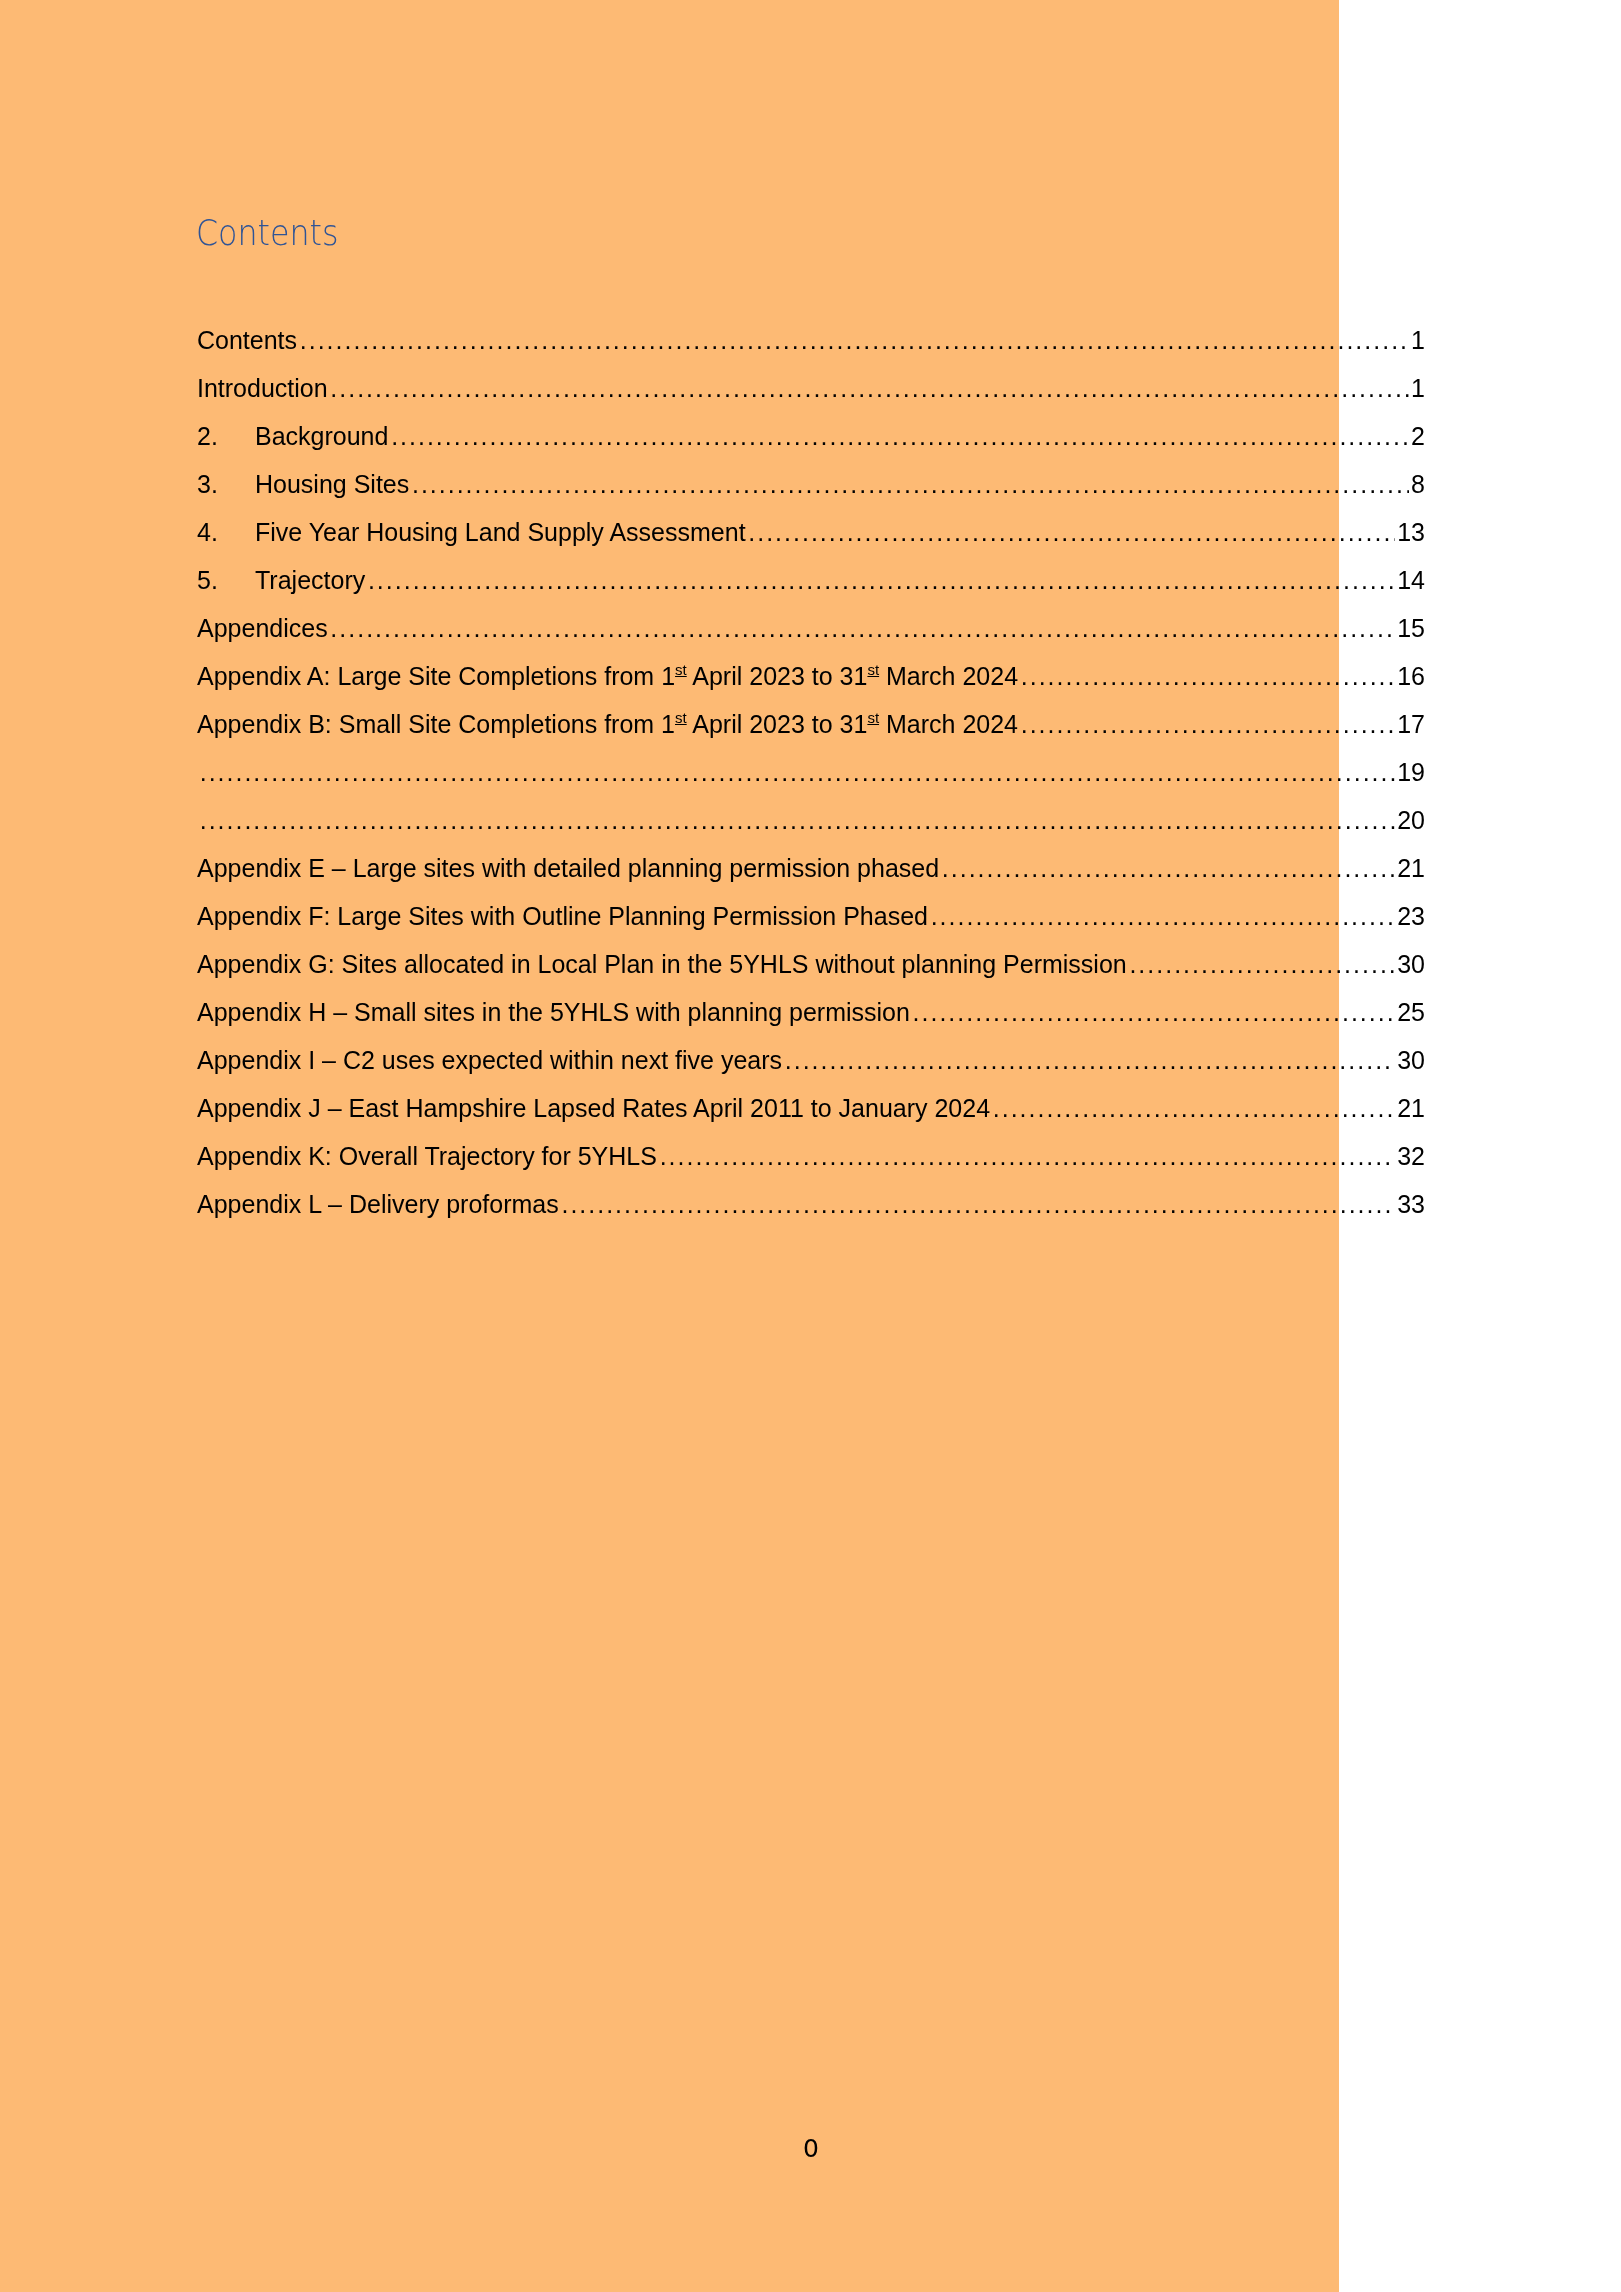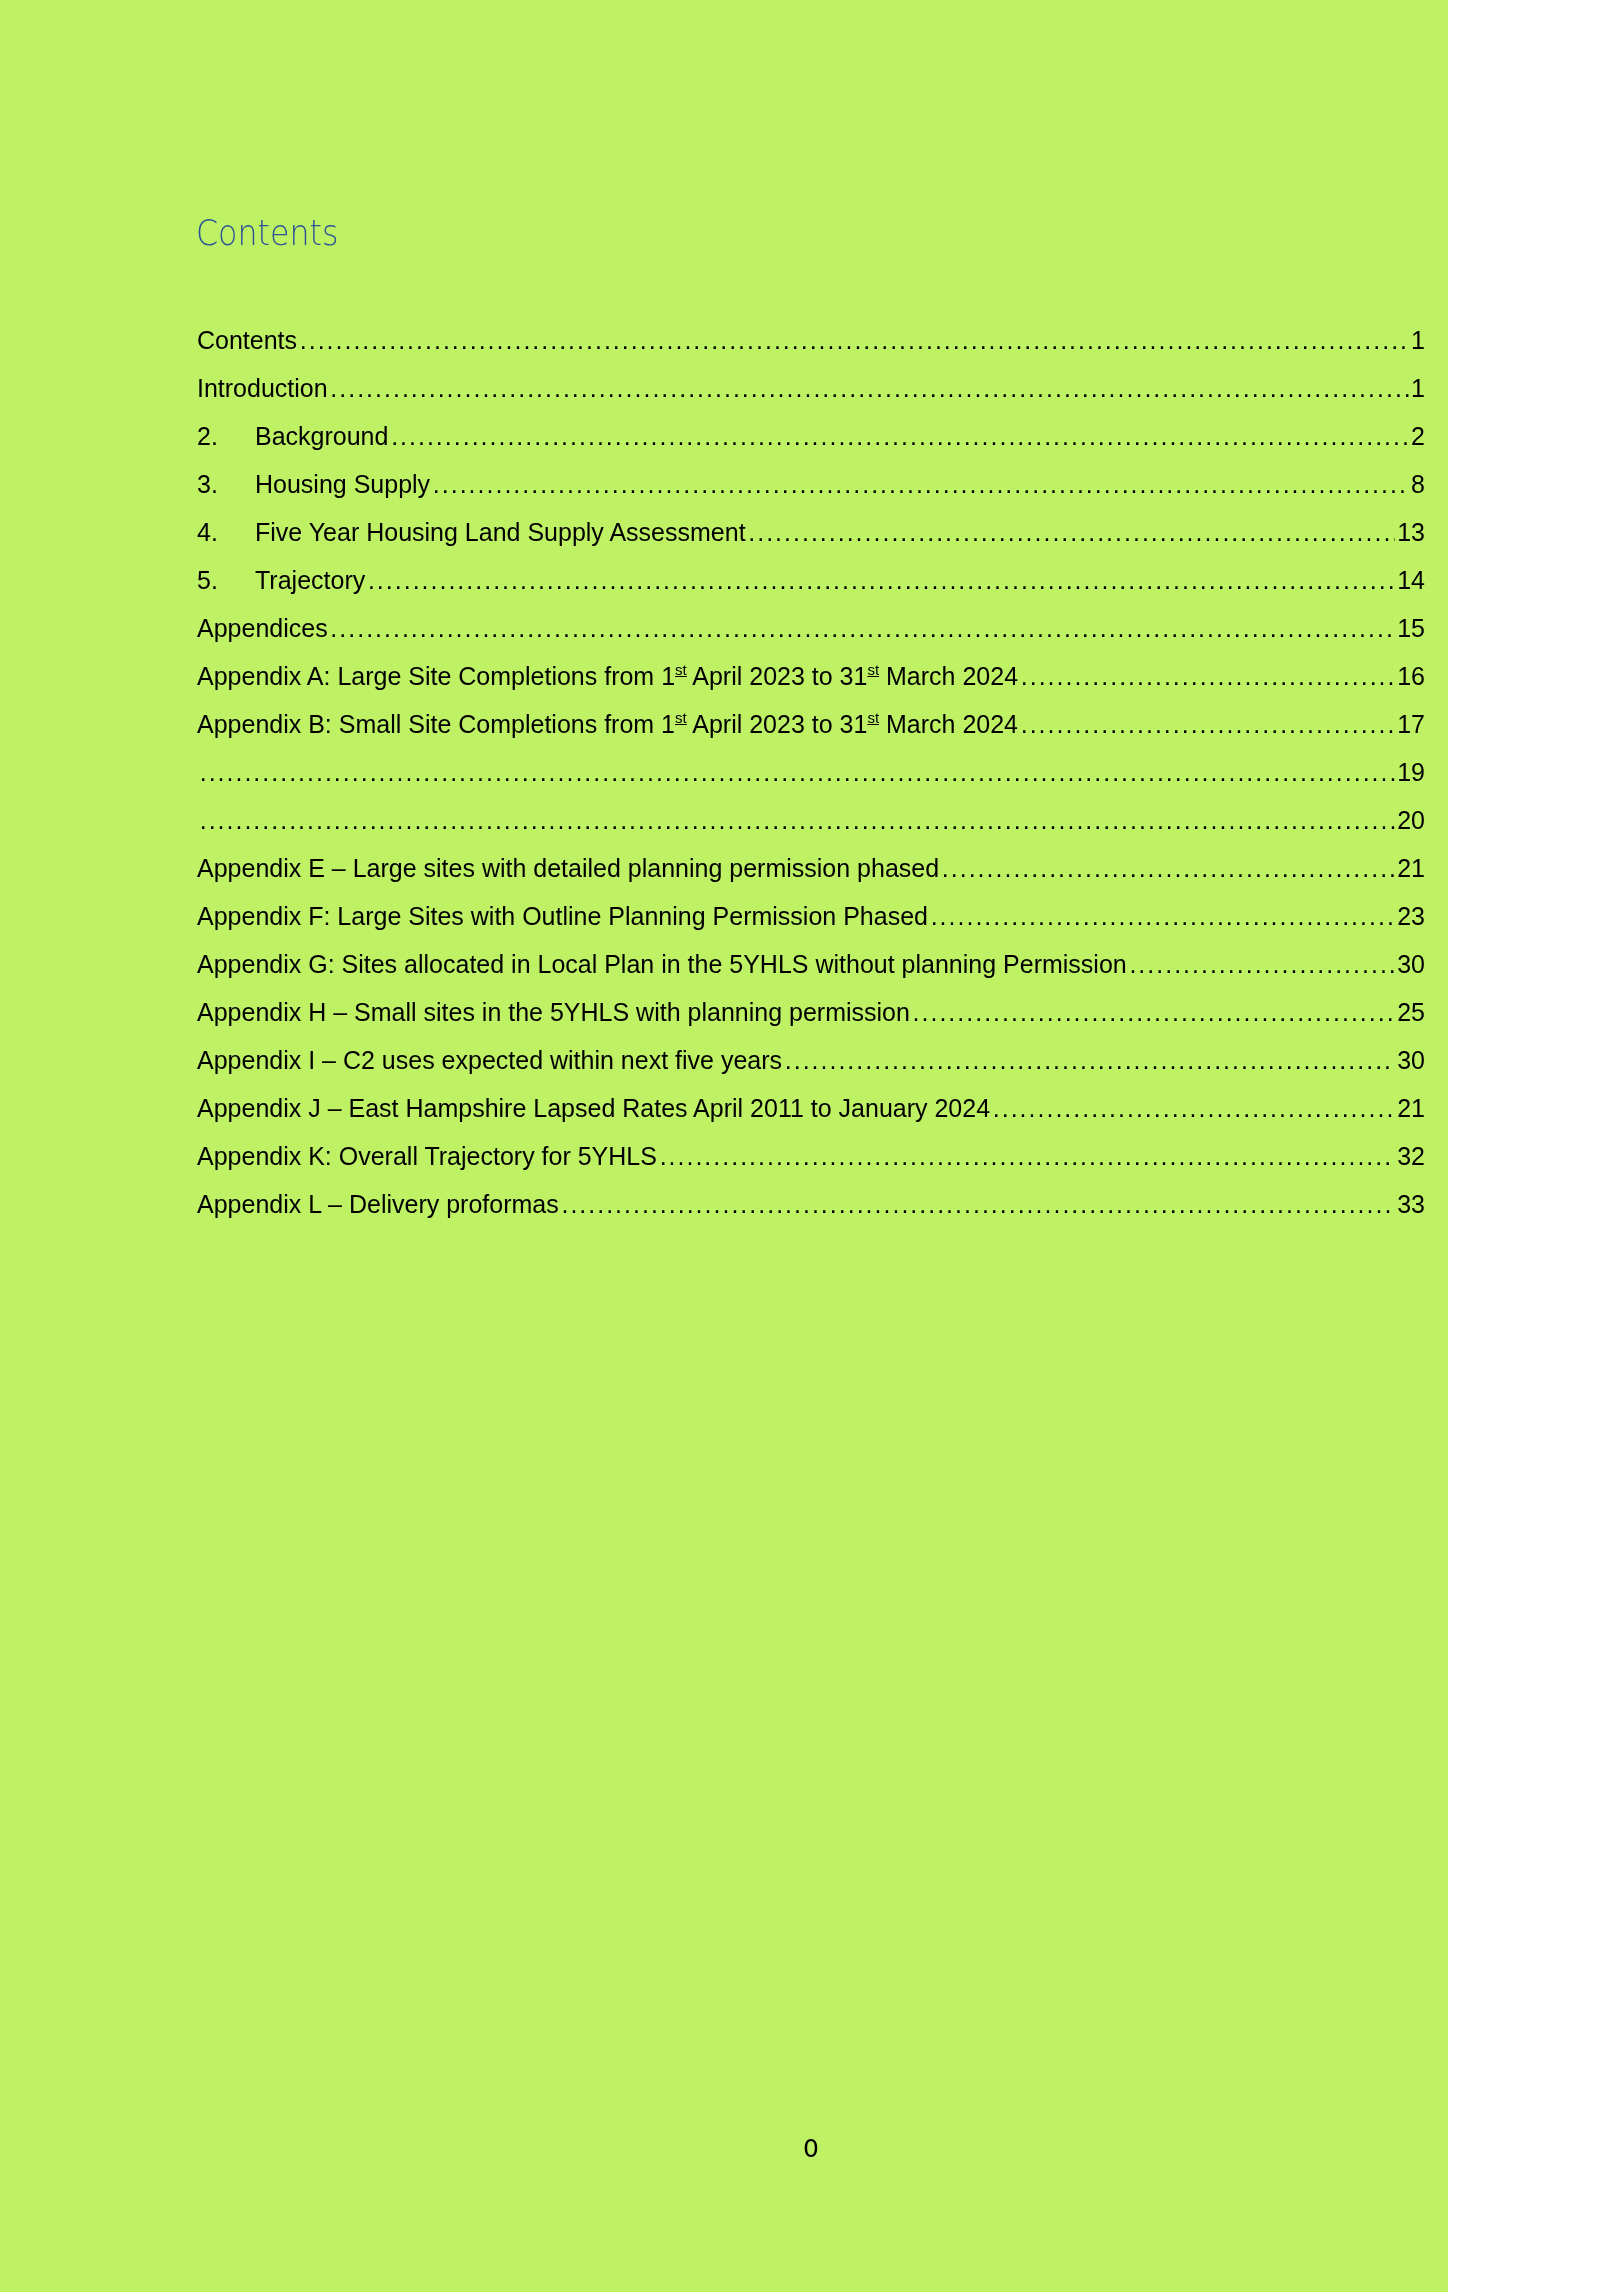--- a/index.html
+++ b/index.html
@@ -11,23 +11,23 @@
     width: 1622px;
     height: 2293px;
     position: relative;
     overflow: hidden;
     font-family: "Liberation Sans", sans-serif;
     color: #000000;
   }
   .page {
     position: absolute;
     left: 0; top: 0;
-    width: 1448px;
+    width: 1339px;
     height: 2293px;
-    background: #bef264;
+    background: #fdba74;
   }
   .heading {
     position: absolute;
     left: 196px;
     top: 208px;
     margin: 0;
     font-family: "DejaVu Sans", sans-serif;
     font-weight: 300;
     font-size: 36px;
     letter-spacing: 0px;
@@ -117,21 +117,21 @@
         <span class="page">1</span>
       </li>
       <li class="toc-entry">
         <span class="num">2.</span>
         <span class="label"><span>Background </span></span>
         <span class="leader"></span>
         <span class="page">2</span>
       </li>
       <li class="toc-entry">
         <span class="num">3.</span>
-        <span class="label"><span>Housing Supply </span></span>
+        <span class="label"><span>Housing Sites </span></span>
         <span class="leader"></span>
         <span class="page">8</span>
       </li>
       <li class="toc-entry">
         <span class="num">4.</span>
         <span class="label"><span>Five Year Housing Land Supply Assessment </span></span>
         <span class="leader"></span>
         <span class="page">13</span>
       </li>
       <li class="toc-entry">

